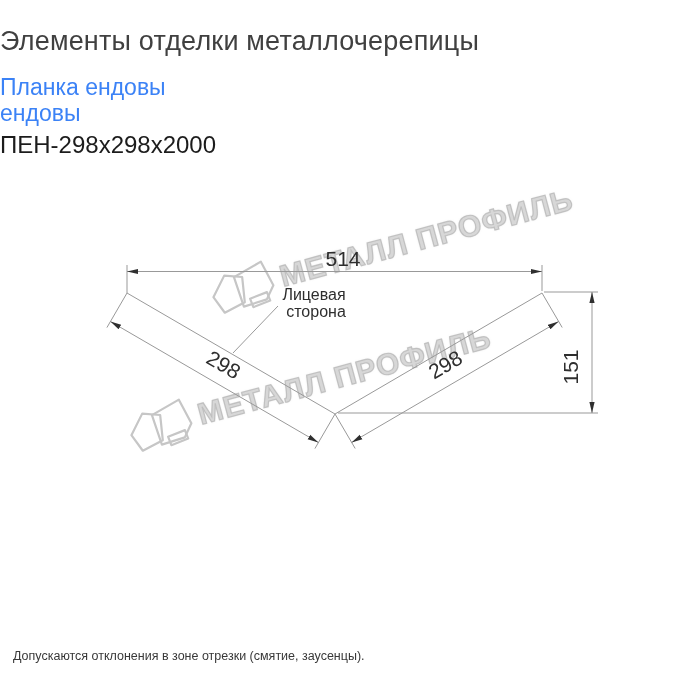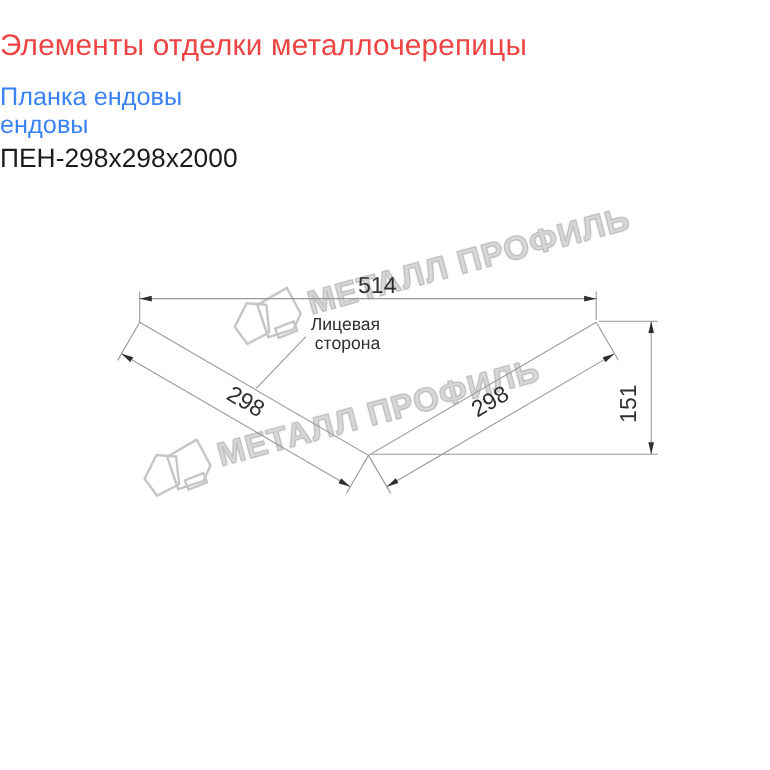--- a/index.html
+++ b/index.html
@@ -2,21 +2,21 @@
 <html><head>
 <meta charset="utf-8">
 <style>
   html,body { margin:0; padding:0; }
   .page {
     position:relative; width:700px; height:700px; background:#ffffff;
     font-family:"Liberation Sans", sans-serif; overflow:hidden;
   }
   .title {
     position:absolute; left:0; top:26px; width:700px;
-    font-size:27px; color:#ef4444; letter-spacing:0.2px;
+    font-size:27px; color:#404040; letter-spacing:0.2px;
   }
   .subtitle {
     position:absolute; left:0; top:74px; width:700px;
     font-size:23px; line-height:26px; color:#3b82f6;
   }
   .product-code {
     position:absolute; left:0; top:131px; width:700px;
     font-size:24px; color:#1c1c1c;
   }
   .wm {
@@ -106,15 +106,16 @@
     <text class="dim-text" x="343" y="266" text-anchor="middle">514</text>
     <text class="dim-text" transform="translate(220,371) rotate(30.2)" text-anchor="middle">298</text>
     <text class="dim-text" transform="translate(449,371) rotate(-30.3)" text-anchor="middle">298</text>
     <text class="dim-text" transform="translate(578,367) rotate(-90)" text-anchor="middle">151</text>
 
     <text class="face-text" x="314" y="300" text-anchor="middle">Лицевая</text>
     <text class="face-text" x="316" y="317" text-anchor="middle">сторона</text>
   </svg>
 
   <div class="footnotes">
+    <div>Допускаются отклонения в зоне отрезки (смятие, заусенцы).</div>
   </div>
 
 </div>
 
 </body></html>

